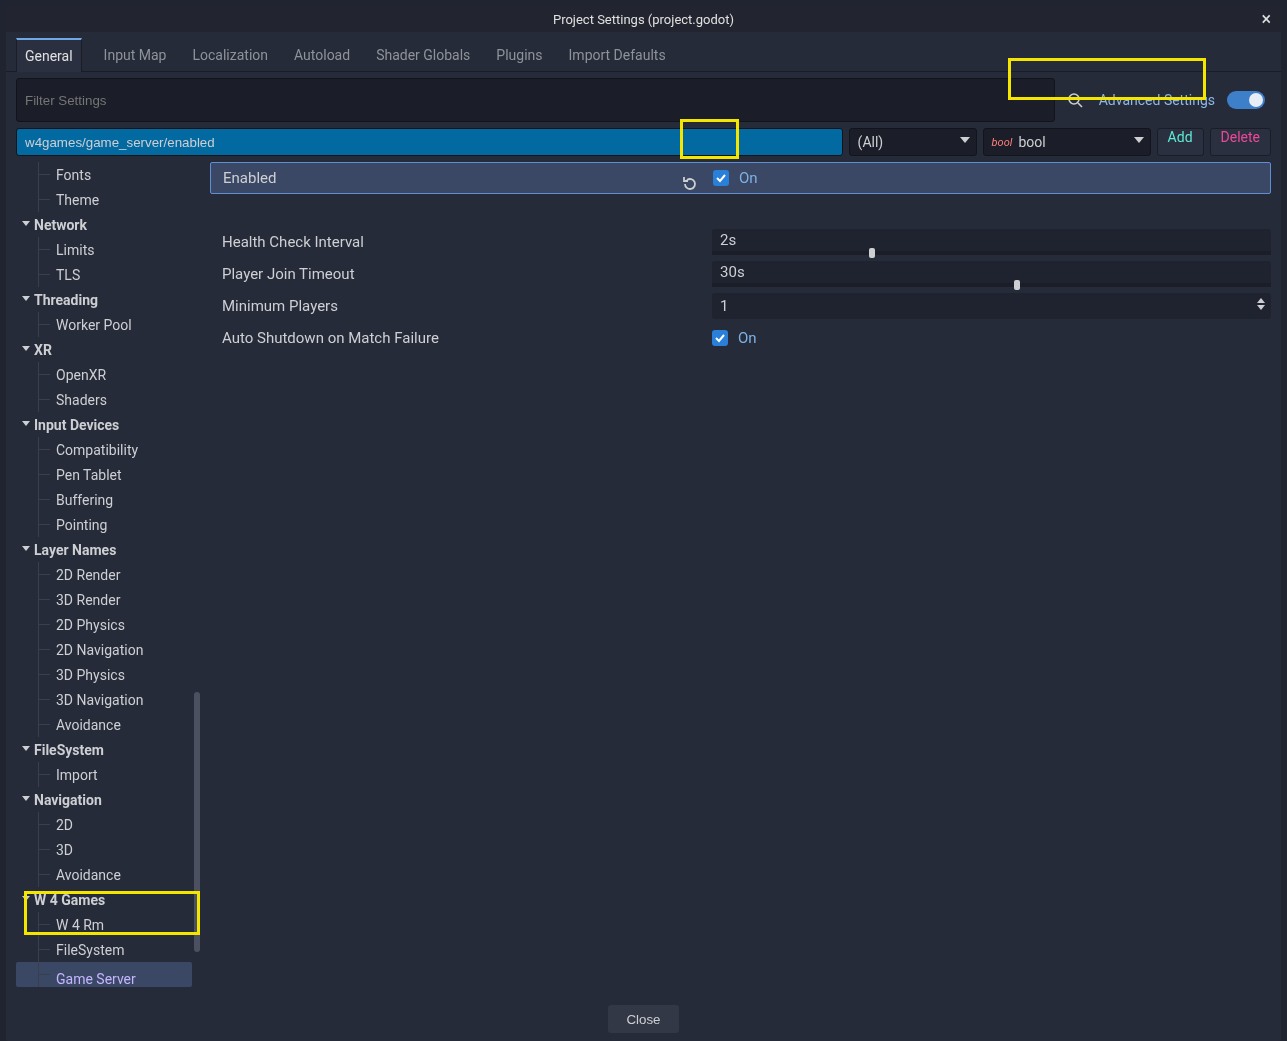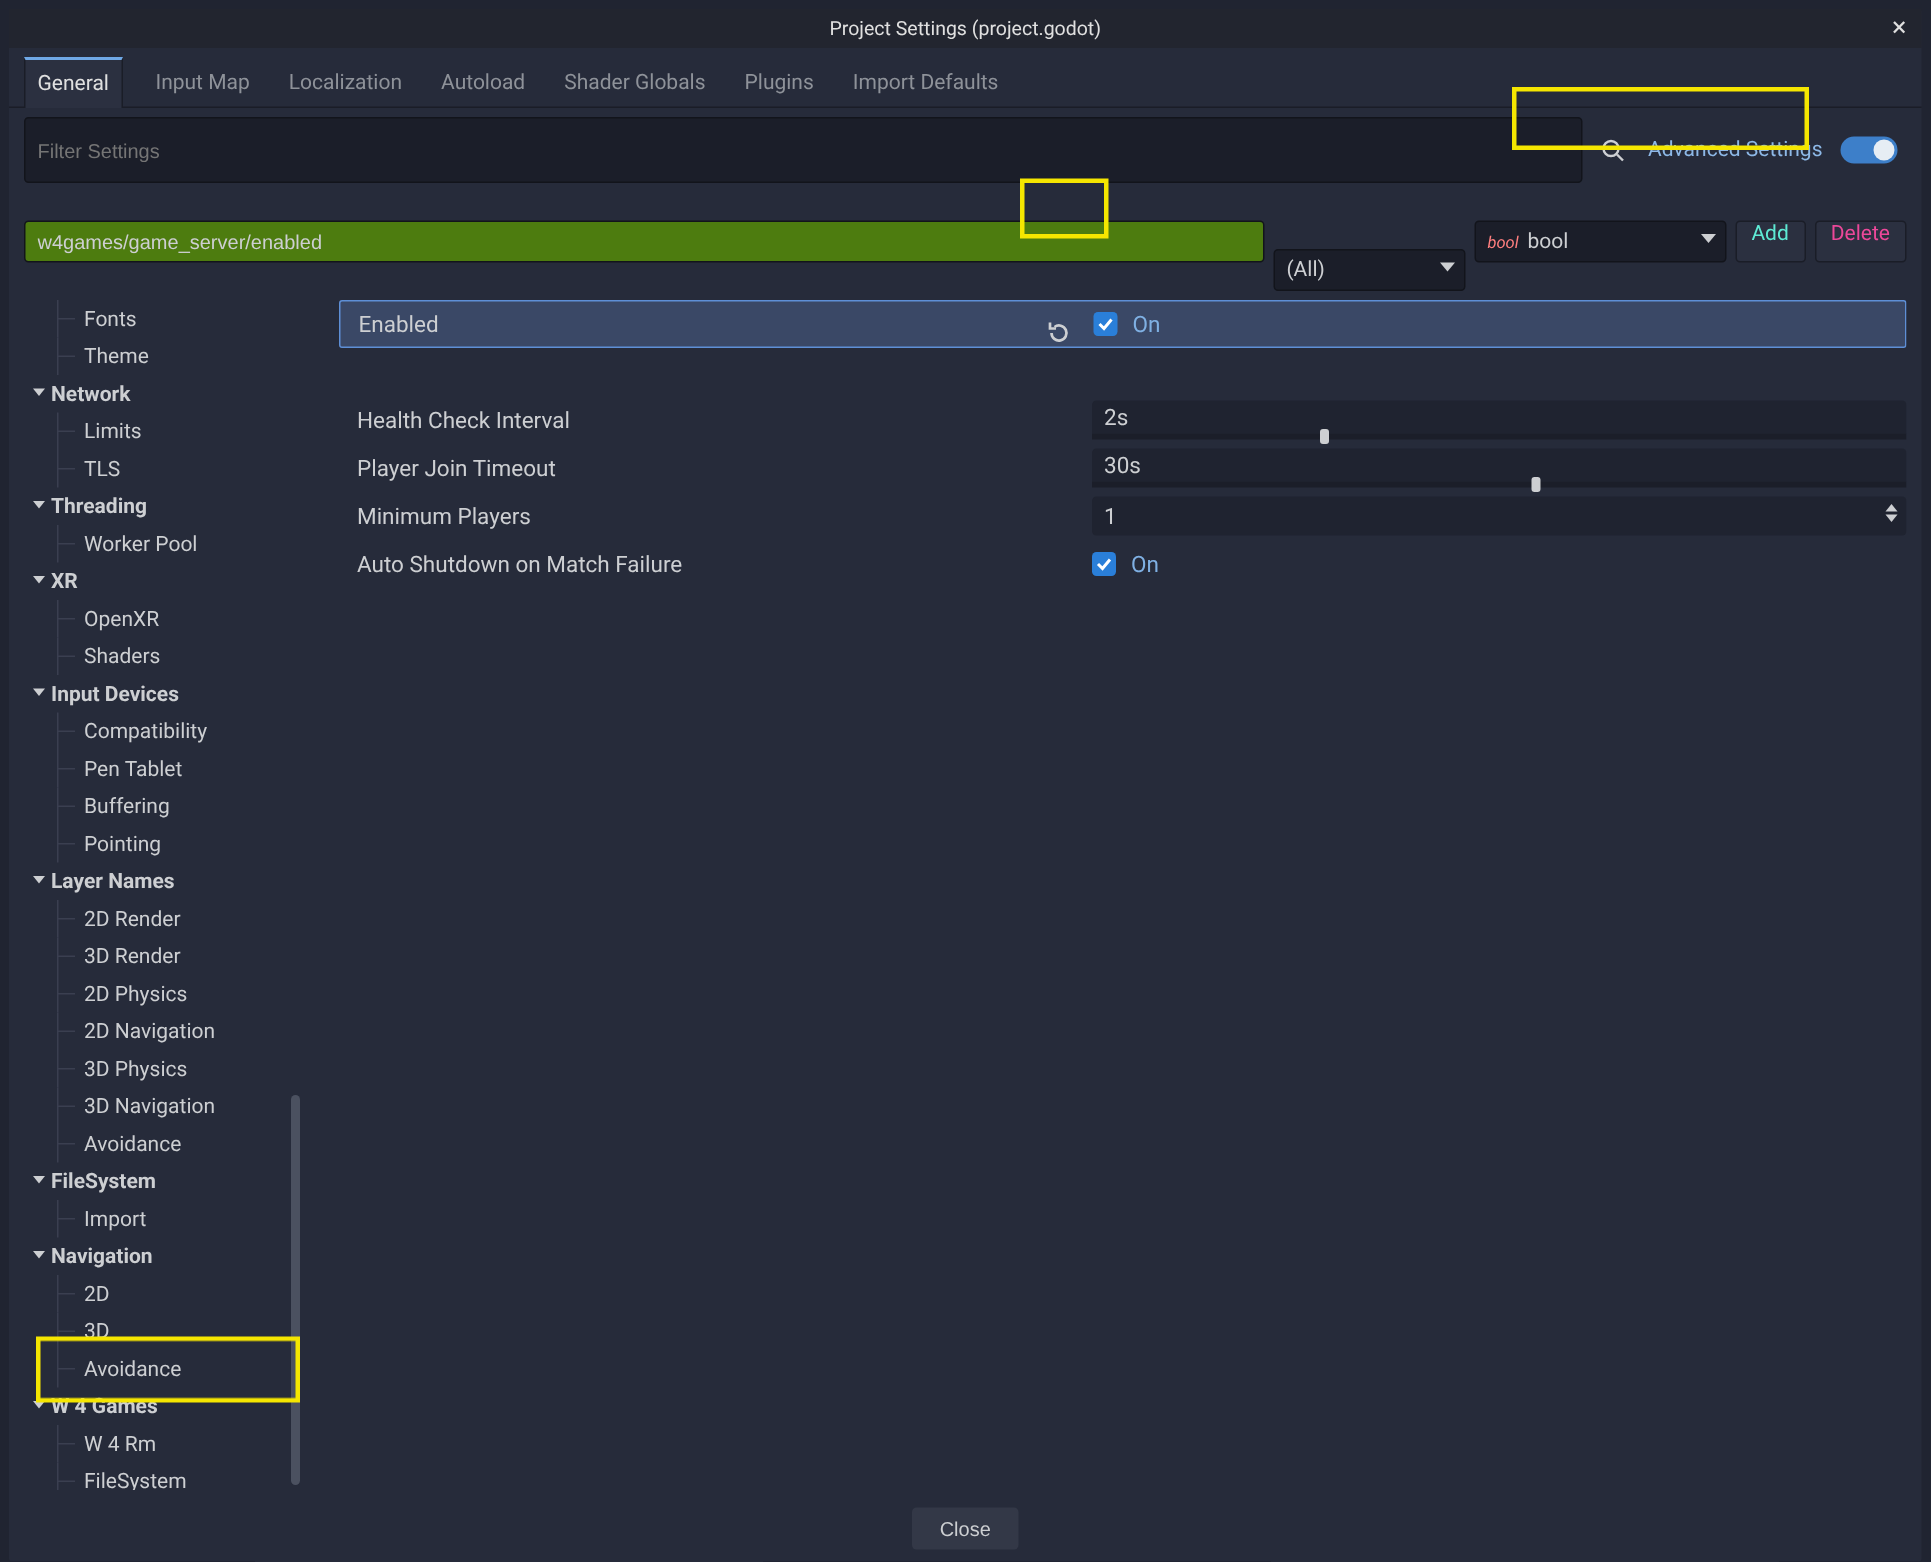--- a/index.html
+++ b/index.html
@@ -84,21 +84,21 @@
   }
 
   
   .pathrow {
     display: flex; align-items: center;
     padding: 0 10px 6px 10px;
     gap: 6px;
   }
   .path-input {
     flex: 1;
-    background: #4d7c0f;
+    background: #0369a1;
     border: 1px solid #12141b;
     color: #cdcfd2;
     height: 28px;
     padding: 0 8px;
     border-radius: 3px;
   }
   .dd {
     background: #1b1e29;
     border: 1px solid #12141b;
     color: #cdcfd2;
@@ -109,39 +109,39 @@
     display: flex; align-items: center;
     cursor: pointer;
   }
   .dd .chev {
     position: absolute; right: 6px; top: 8px;
     width: 0; height: 0;
     border-left: 5px solid transparent;
     border-right: 5px solid transparent;
     border-top: 6px solid #cdcfd2;
   }
-  .dd.section { width: 128px; margin-top: 38px; }
+  .dd.section { width: 128px; }
   .dd.type { width: 168px; }
   .dd.type .bool-kw { color: #ff7f7f; font-size: 11px; margin-right: 6px; font-style: italic; }
   .btn {
     background: #2b3040;
     border: 1px solid #1a1d27;
     color: #ec4899;
     height: 28px;
     padding: 0 10px;
     border-radius: 3px;
     cursor: pointer;
   }
   .btn.dim { color: #5eead4; }
 
   
   .content {
     flex: 1; display: flex;
     padding: 0 10px 4px 10px;
-    gap: 26px;
+    gap: 10px;
     overflow: hidden;
   }
 
   
   .sidebar {
     width: 184px;
     overflow-y: auto;
     position: relative;
   }
   .sidebar-inner { padding-right: 8px; }

